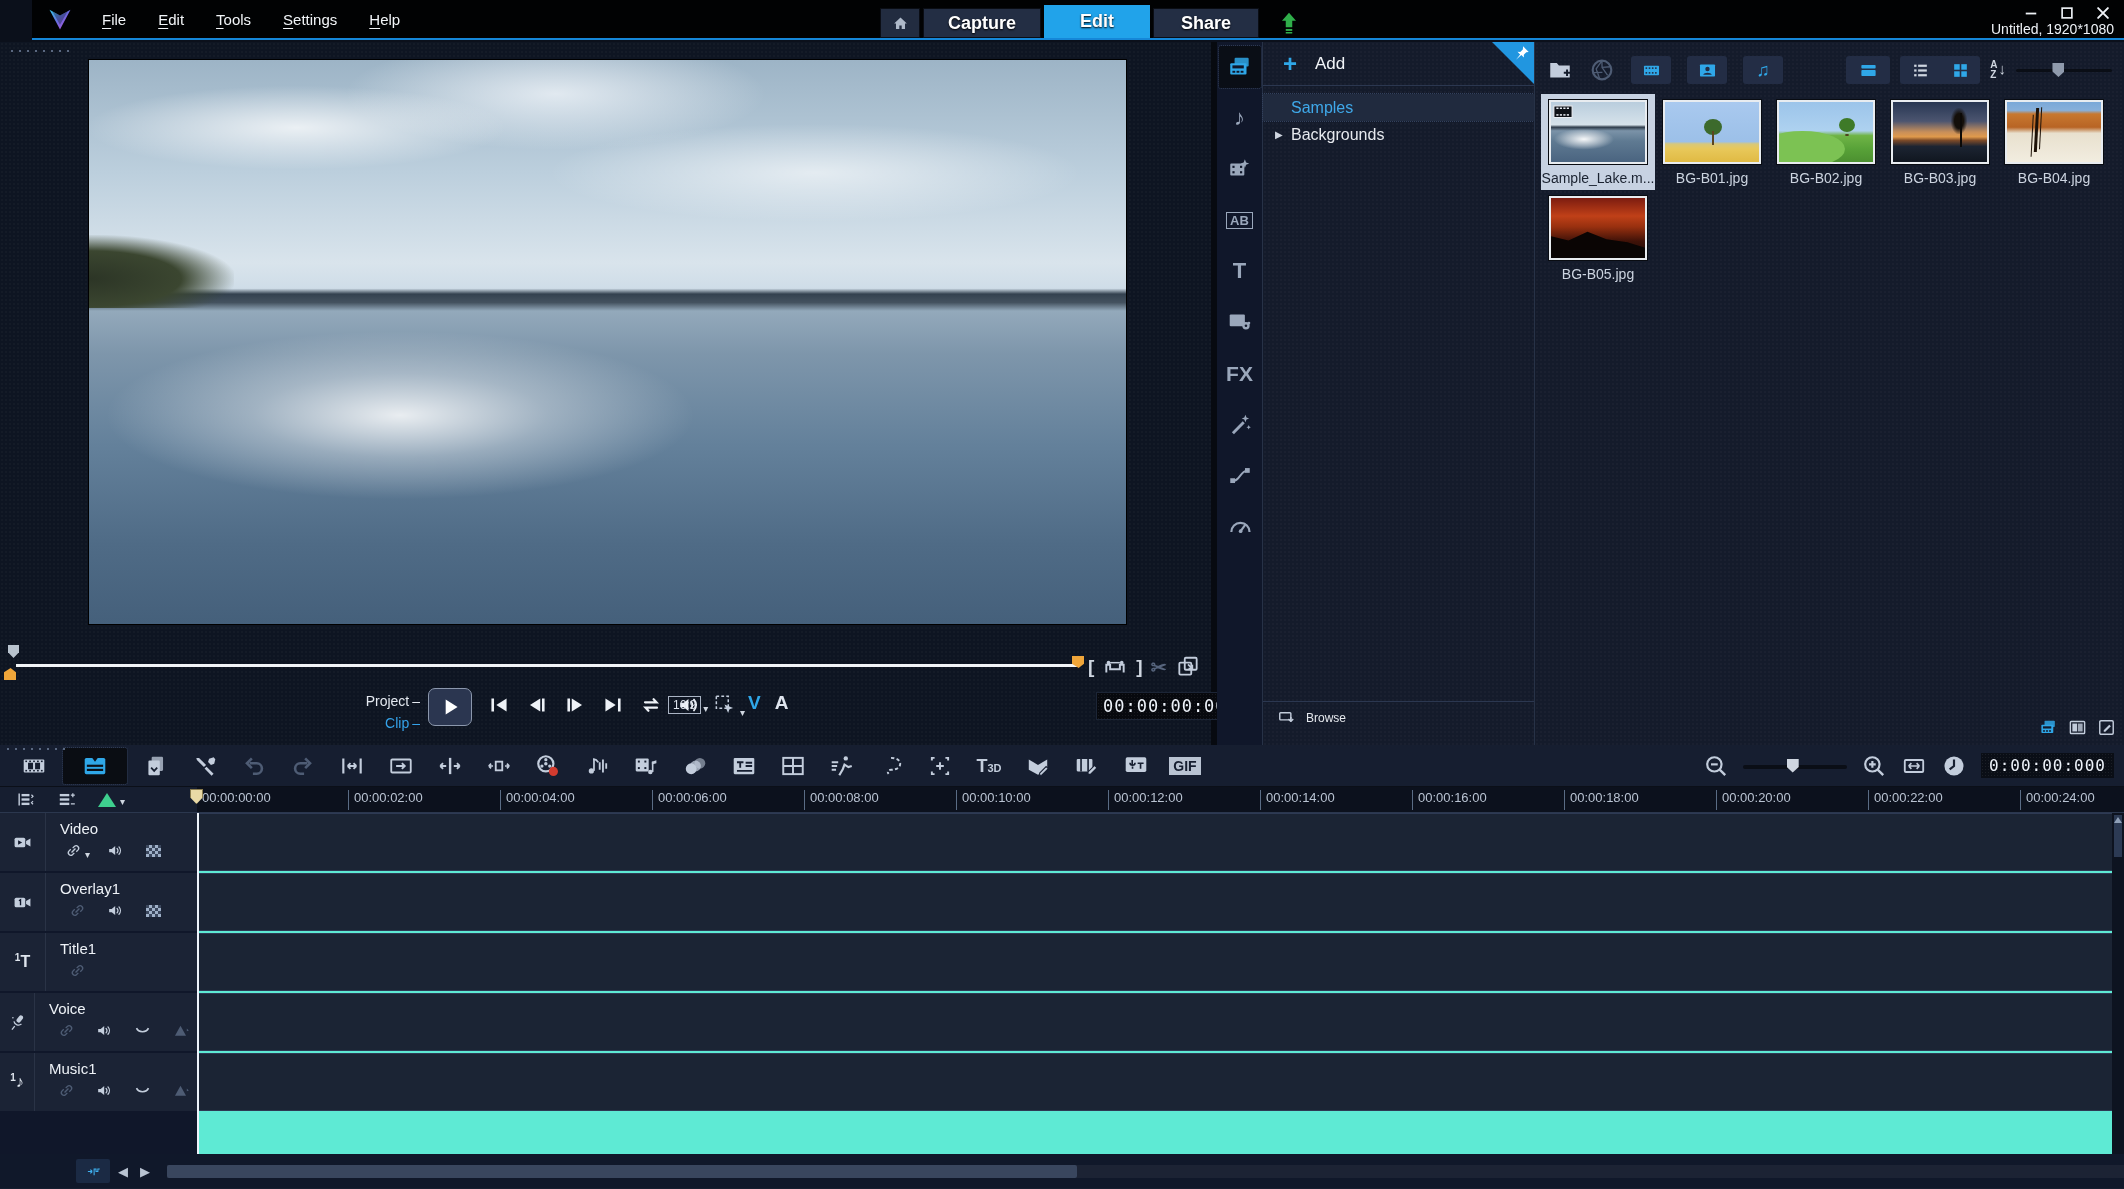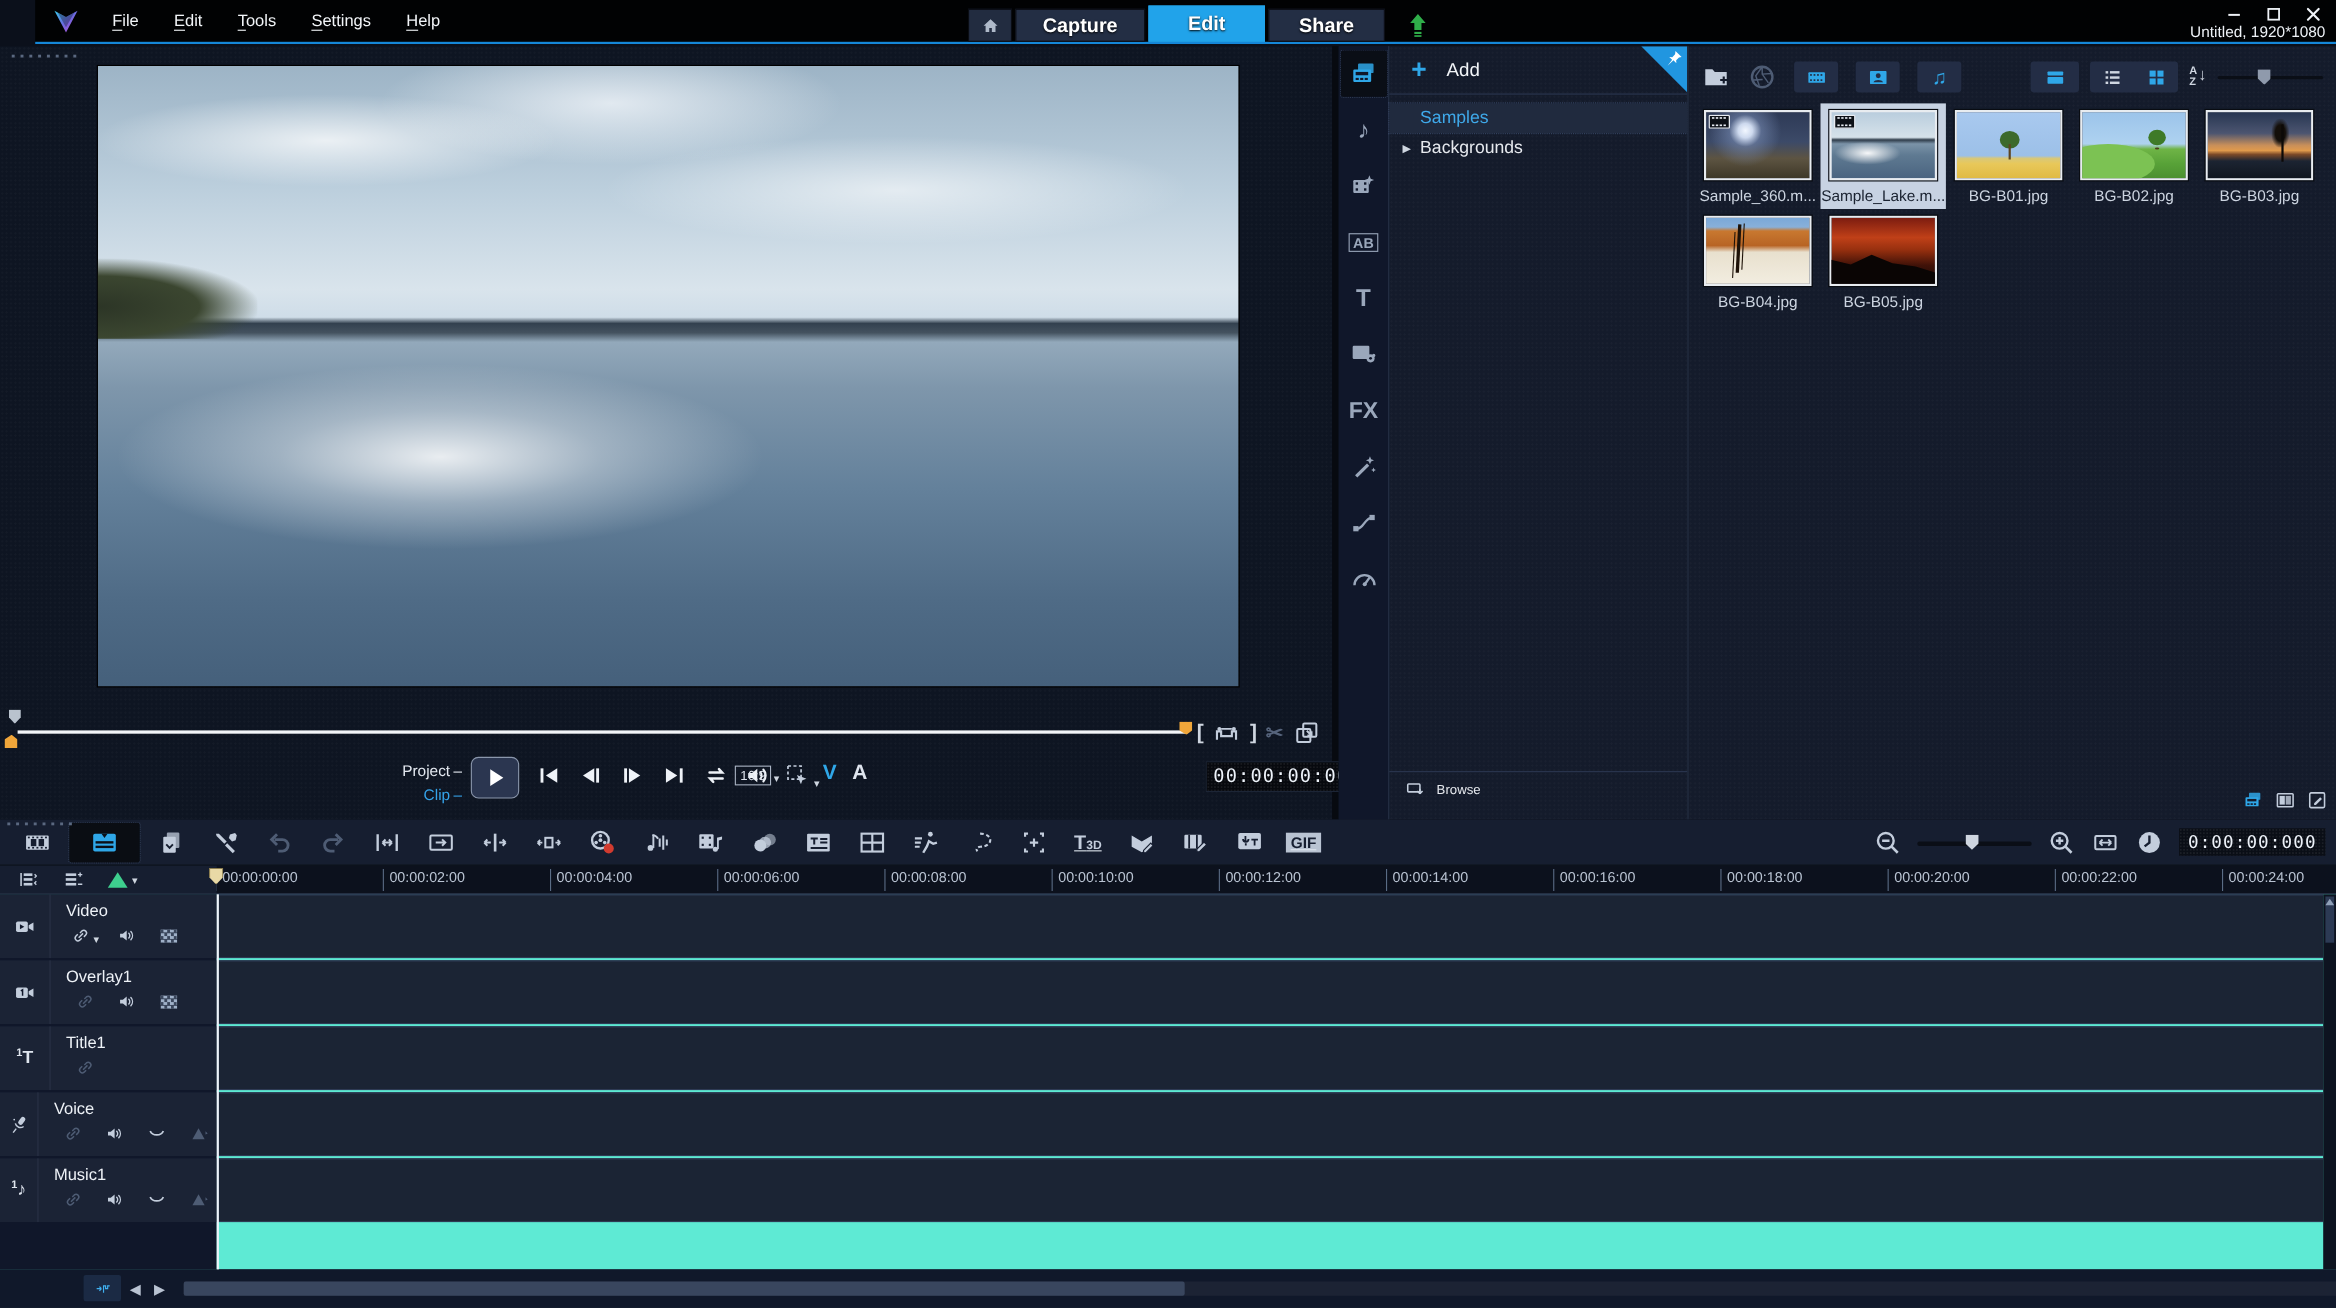--- a/index.html
+++ b/index.html
@@ -134,21 +134,21 @@
   .th-desert{background:linear-gradient(to bottom,#7aa8d8 0%,#88b0da 14%,#c87830 20%,#b86424 42%,#e8e0ce 52%,#f2ede0 100%);}
   .th-desert::before{content:"";position:absolute;left:30%;top:10%;width:2.5px;height:44px;background:#1e1208;box-shadow:4px -2px 0 -1px #1e1208,-4px 6px 0 -1px #1e1208;transform:rotate(3deg);}
   .th-ember{background:linear-gradient(to bottom,#7c1c10 0%,#c04018 30%,#98300f 48%,#401208 72%,#160806 100%);}
   .th-ember::before{content:"";position:absolute;left:-6%;bottom:-2%;width:112%;height:74%;background:#0a0504;clip-path:polygon(0 100%,0 45%,22% 58%,40% 38%,58% 55%,78% 62%,100% 78%,100% 100%);}
 
   
   .timeline{position:absolute;left:0;top:745px;width:2124px;height:444px;background:#161e30;}
   .tl-toolbar{position:relative;height:42px;display:flex;align-items:center;padding-left:14px;border-bottom:1px solid #0b0f18;}
   .tl-toolbar .drag-dots{position:absolute;left:4px;top:1px;}
   .tl-icons{display:flex;align-items:center;gap:9px;}
-  .tl-btn{min-width:40px;height:36px;display:flex;align-items:center;justify-content:center;border-radius:2px;text-decoration:underline;}
+  .tl-btn{min-width:40px;height:36px;display:flex;align-items:center;justify-content:center;border-radius:2px;}
   .tl-btn.active{background:#0a0d13;outline:1px dotted #2e3a52;min-width:64px;}
   .tl-btn.active .ico{color:#2fa7e8;}
   .tl-btn .tico{font-size:15px;}
   .tl-right{margin-left:auto;display:flex;align-items:center;gap:14px;padding-right:10px;}
   .tl-time{background:#0a0e16;background-image:radial-gradient(rgba(255,255,255,.07) 1px,transparent 1px);background-size:3px 3px;color:#eef3fa;font-family:"DejaVu Sans Mono",monospace;font-size:16px;padding:3px 8px;letter-spacing:1px;}
   .tl-ruler{position:relative;height:26px;background:#0c111d;border-bottom:1px solid #2b374e;}
   .ruler-tools{position:absolute;left:0;top:0;width:197px;height:100%;background:#161e30;display:flex;align-items:center;gap:22px;padding-left:16px;}
   .green-tri{width:0;height:0;border-left:9px solid transparent;border-right:9px solid transparent;border-bottom:14px solid #3ecf8e;}
   .ruler-ticks{position:absolute;left:0;top:0;width:100%;height:100%;}
   .tick{position:absolute;top:3px;height:20px;border-left:1px solid #5a6c85;padding-left:5px;font-size:13px;color:#b9c3d2;white-space:nowrap;}
@@ -567,38 +567,20 @@
               </span>
               <span class="arrow">↓</span>
             </span>
           <span class="hslider">
               <span class="track"></span>
               <span class="handle" style="left:38%;"></span>
             </span>
         </div>
       </div>
       <div class="media-grid" id="media-grid">
-          <div class="media-card">
-            <div class="thumb th-glow">
-              <span class="film-badge"><svg viewBox="0 0 24 16">
-                  <rect x="1" y="1" width="22" height="14" rx="1" fill="#0d1117" stroke="#e8ecf2" stroke-width="1.4"></rect>
-                  <g fill="#e8ecf2">
-                    <rect x="4" y="3" width="2.6" height="1.8"></rect>
-                    <rect x="8.2" y="3" width="2.6" height="1.8"></rect>
-                    <rect x="12.4" y="3" width="2.6" height="1.8"></rect>
-                    <rect x="16.6" y="3" width="2.6" height="1.8"></rect>
-                    <rect x="4" y="11" width="2.6" height="1.8"></rect>
-                    <rect x="8.2" y="11" width="2.6" height="1.8"></rect>
-                    <rect x="12.4" y="11" width="2.6" height="1.8"></rect>
-                    <rect x="16.6" y="11" width="2.6" height="1.8"></rect>
-                  </g>
-                </svg></span>
-            </div>
-            <span class="fname">Sample_360.m...</span>
-          </div>
           <div class="media-card selected">
             <div class="thumb th-lake">
               <span class="film-badge"><svg viewBox="0 0 24 16">
                   <rect x="1" y="1" width="22" height="14" rx="1" fill="#0d1117" stroke="#e8ecf2" stroke-width="1.4"></rect>
                   <g fill="#e8ecf2">
                     <rect x="4" y="3" width="2.6" height="1.8"></rect>
                     <rect x="8.2" y="3" width="2.6" height="1.8"></rect>
                     <rect x="12.4" y="3" width="2.6" height="1.8"></rect>
                     <rect x="16.6" y="3" width="2.6" height="1.8"></rect>
                     <rect x="4" y="11" width="2.6" height="1.8"></rect>

